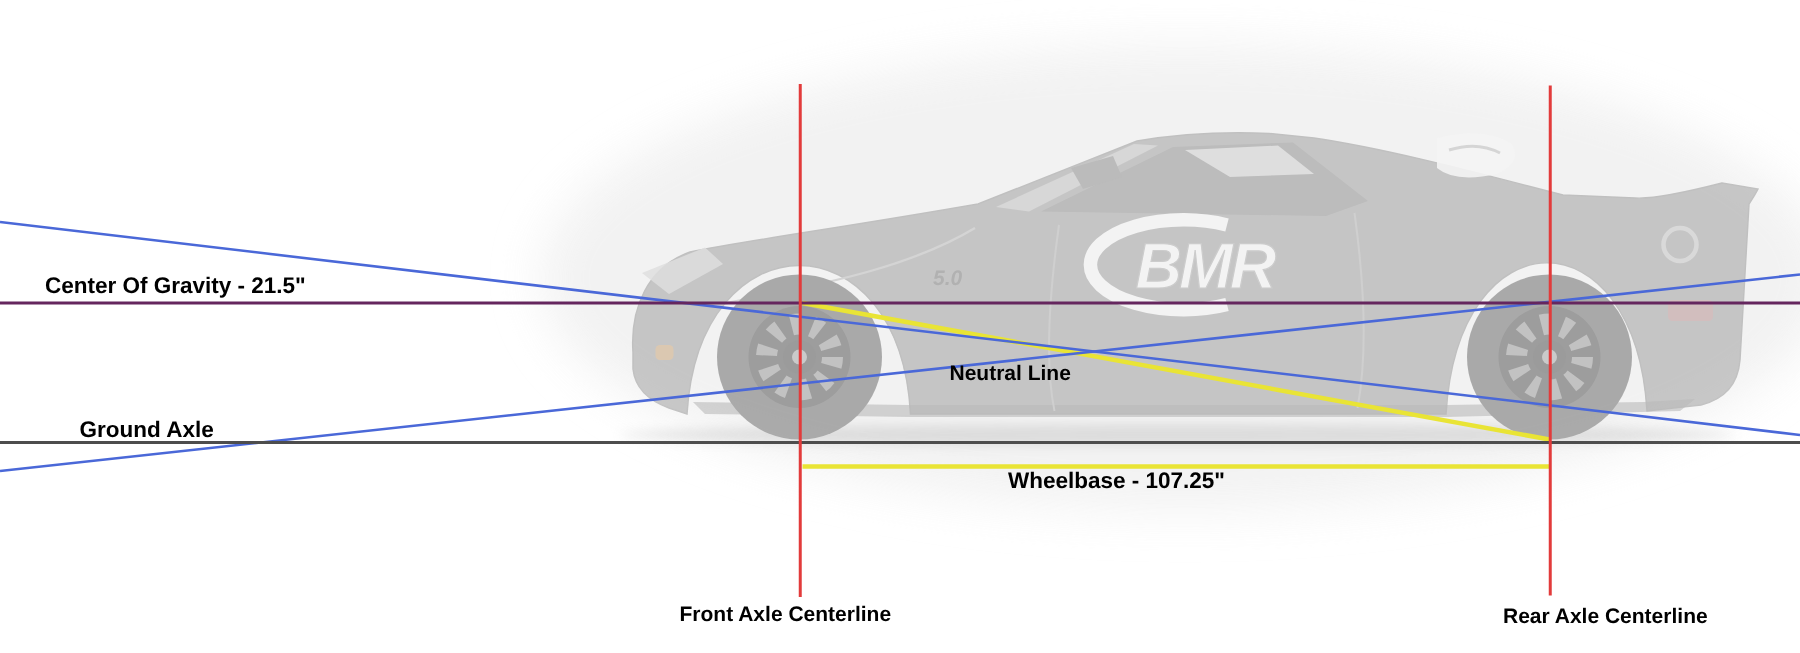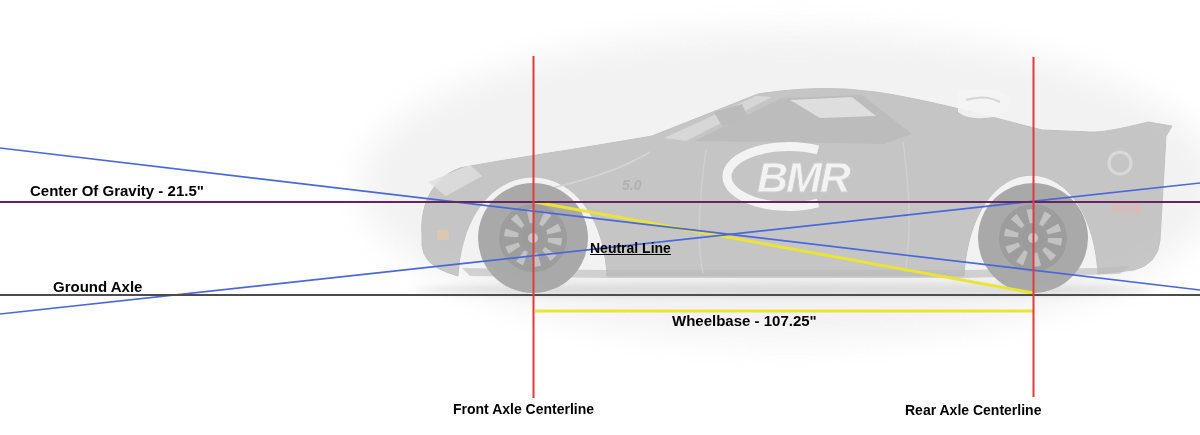--- a/index.html
+++ b/index.html
@@ -24,24 +24,24 @@
     position:absolute;
     font-weight:bold;
     font-size:15px;
     line-height:1.1;
     color:var(--label-text);
     white-space:nowrap;
   }
   .lbl.small{font-size:14px;}
   .lbl-cog{left:30px;top:183px;}
   .lbl-ground{left:53px;top:279px;}
-  .lbl-neutral{left:590px;top:241px;text-decoration:underline;}
+  .lbl-neutral{left:633px;top:241px;}
   .lbl-wheelbase{left:672px;top:313px;}
   .lbl-front-axle{left:453px;top:402px;}
-  .lbl-rear-axle{left:905px;top:403px;}
+  .lbl-rear-axle{left:1002px;top:403px;}
   .ln-blue{stroke:var(--line-blue);stroke-width:1.7;}
   .ln-red{stroke:var(--line-red);stroke-width:2;}
   .ln-yellow{stroke:var(--line-yellow);stroke-width:3;}
   .ln-purple{stroke:var(--line-purple);stroke-width:2;}
   .ln-ground{stroke:var(--line-ground);stroke-width:2;}
 </style>
 </head>
 <body>
 
 <div class="stage">

